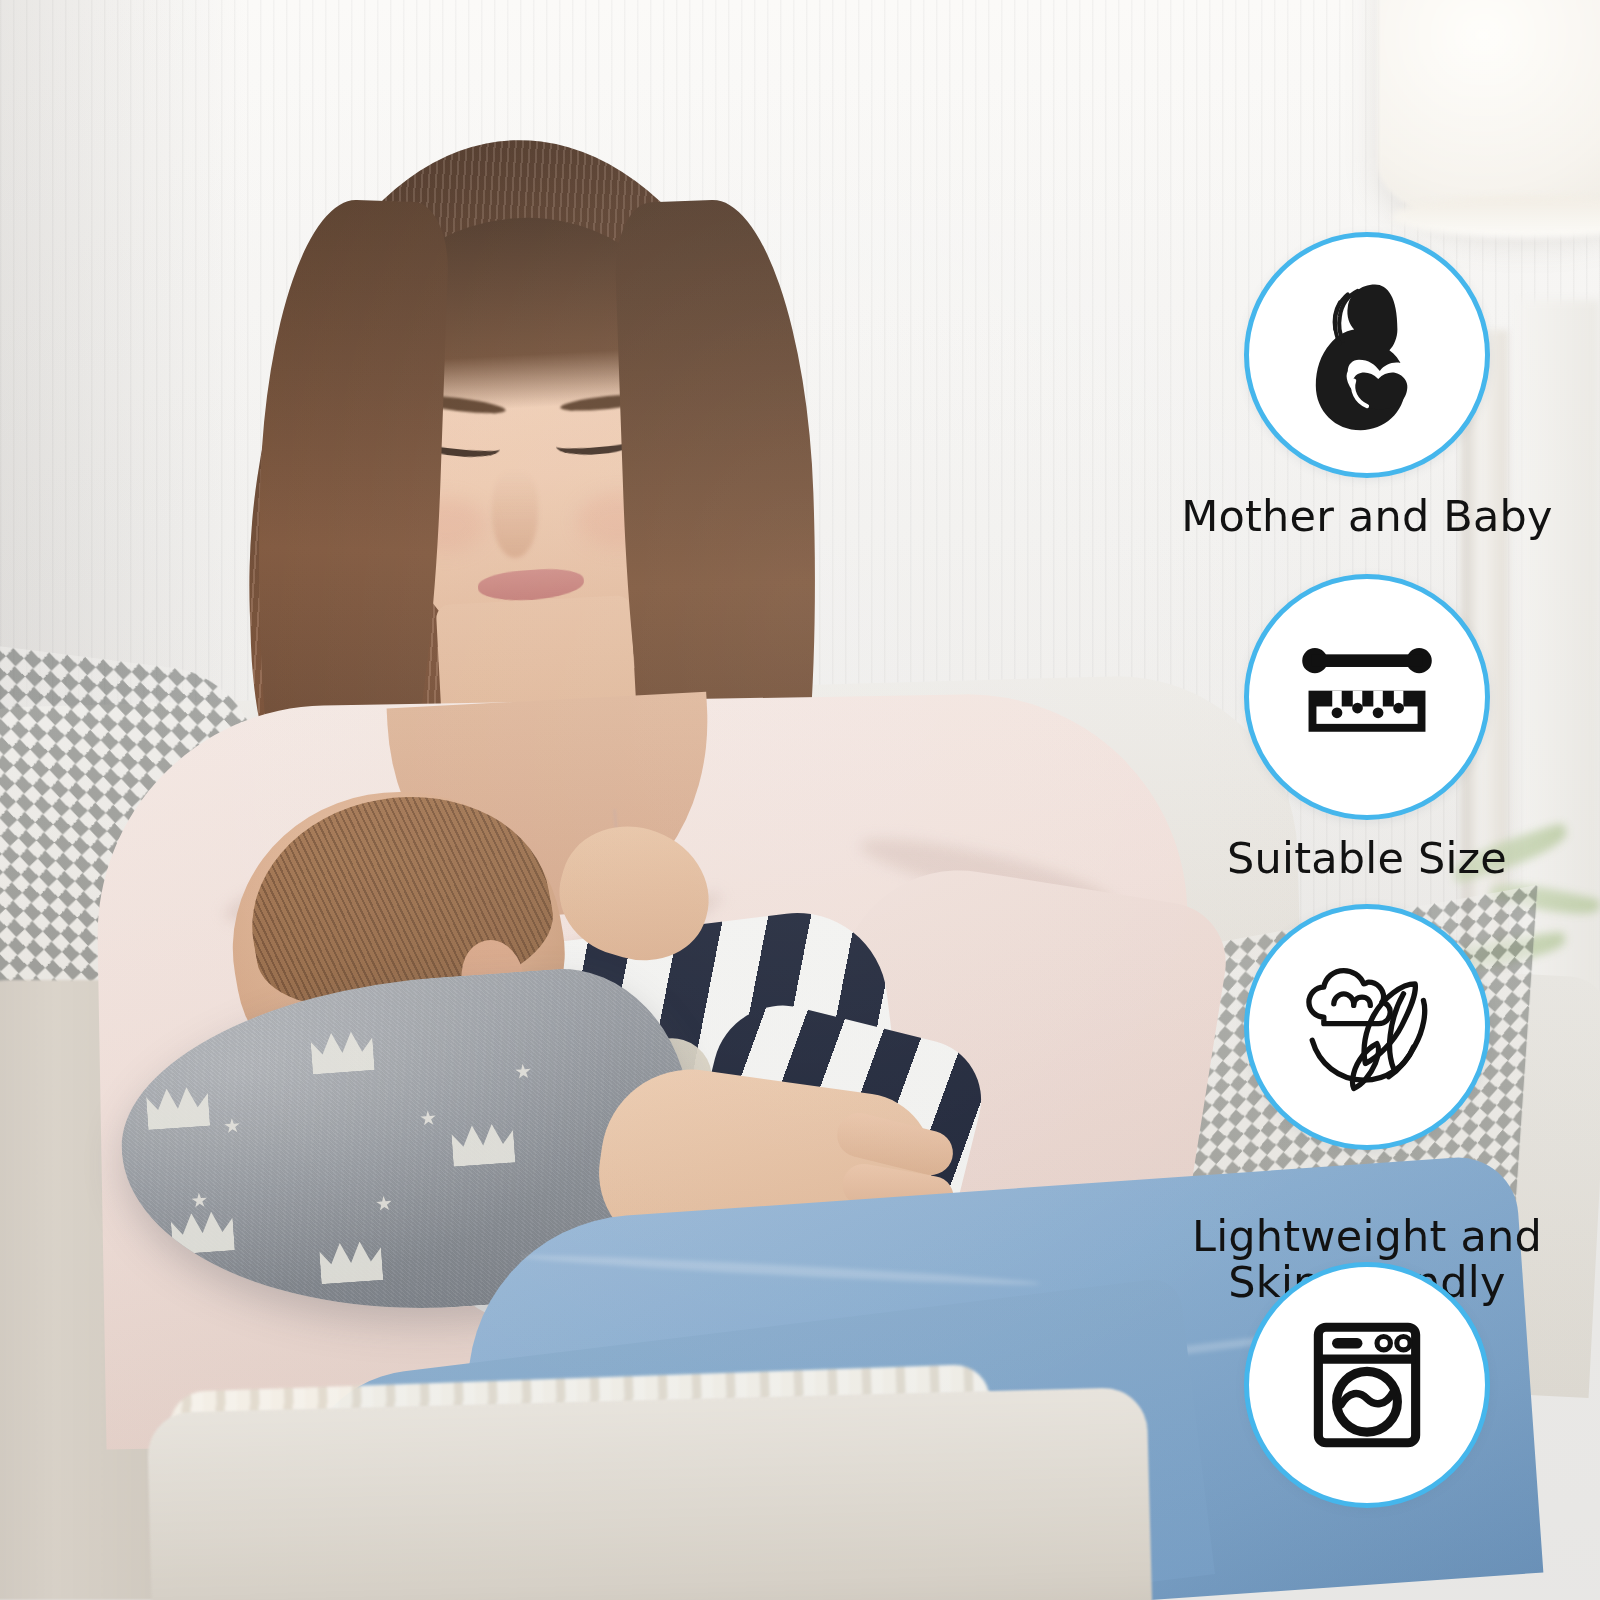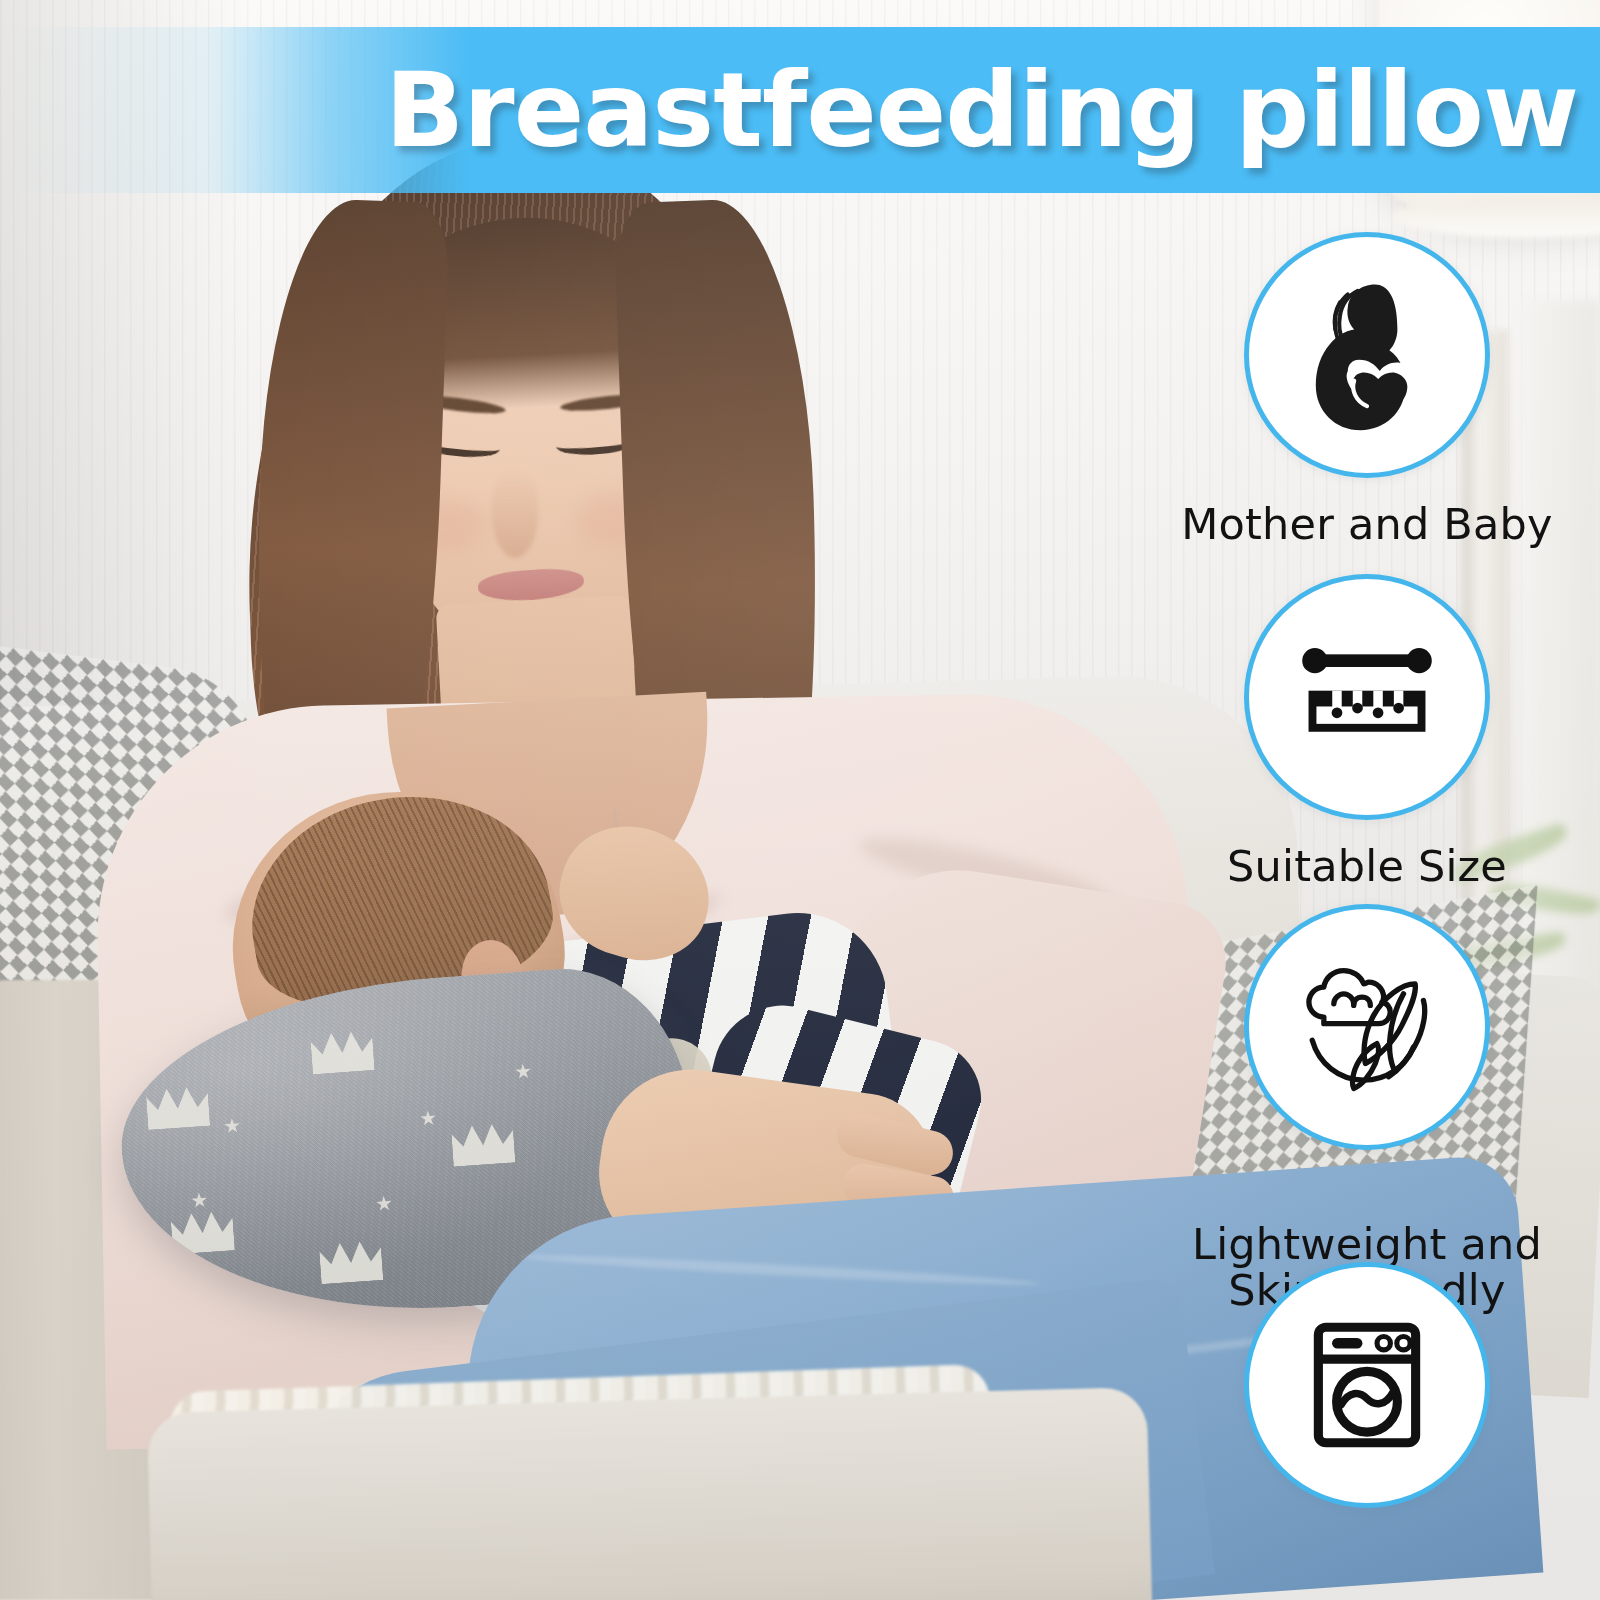--- a/index.html
+++ b/index.html
@@ -356,21 +356,21 @@
   .circle {
     width:246px; height:246px; border-radius:50%;
     background:#fff;
     border:5px solid #45b6ec;
     display:flex; align-items:center; justify-content:center;
     box-shadow:0 2px 10px rgba(90,110,125,.10);
   }
   .circle svg { display:block; }
 
   .f-label {
-    margin-top:24px; text-align:center;
+    margin-top:16px; text-align:center;
     color:#121212; font-size:43px; font-weight:400; line-height:1.06;
     letter-spacing:.2px; white-space:pre-line;
   }
 </style>
 </head>
 <body>
 
 <div id="stage">
 
   <div class="photo">
@@ -459,23 +459,20 @@
       <div class="jeans-seam" style="left:420px; top:170px; width:560px; height:8px;  transform:rotate(-3deg);"></div>
     </div>
     <div class="jeans2"></div>
 
     <div class="rug-fringe"></div>
     <div class="sofa-seat"></div>
 
     <div class="grade"></div>
   </div>
 
-  <div class="banner">
-    <div class="banner-title">Breastfeeding pillow</div>
-  </div>
 
   <div class="features">
 
     <div class="feature f0">
       <div class="circle">
         <span>
           <svg width="160" height="160" viewBox="0 0 100 100">
             <path fill="#1b1b1b" d="M55 6c-9 0-16 6-17 14-1 6 1 11 4 14-6 1-11 4-15 9-6 7-9 16-9 26 0 16 12 28 28 28 15 0 27-11 28-26 1-10-3-19-10-24 3-3 5-8 5-13C69 14 63 6 55 6z"></path>
             <path fill="none" stroke="#1b1b1b" stroke-width="2.6" stroke-linecap="round" d="M44 10c-6 3-10 9-11 16-1 6 0 11 2 15"></path>
             <path fill="none" stroke="#1b1b1b" stroke-width="2.4" stroke-linecap="round" d="M38 12c-5 4-8 11-8 18 0 5 1 9 3 13"></path>

